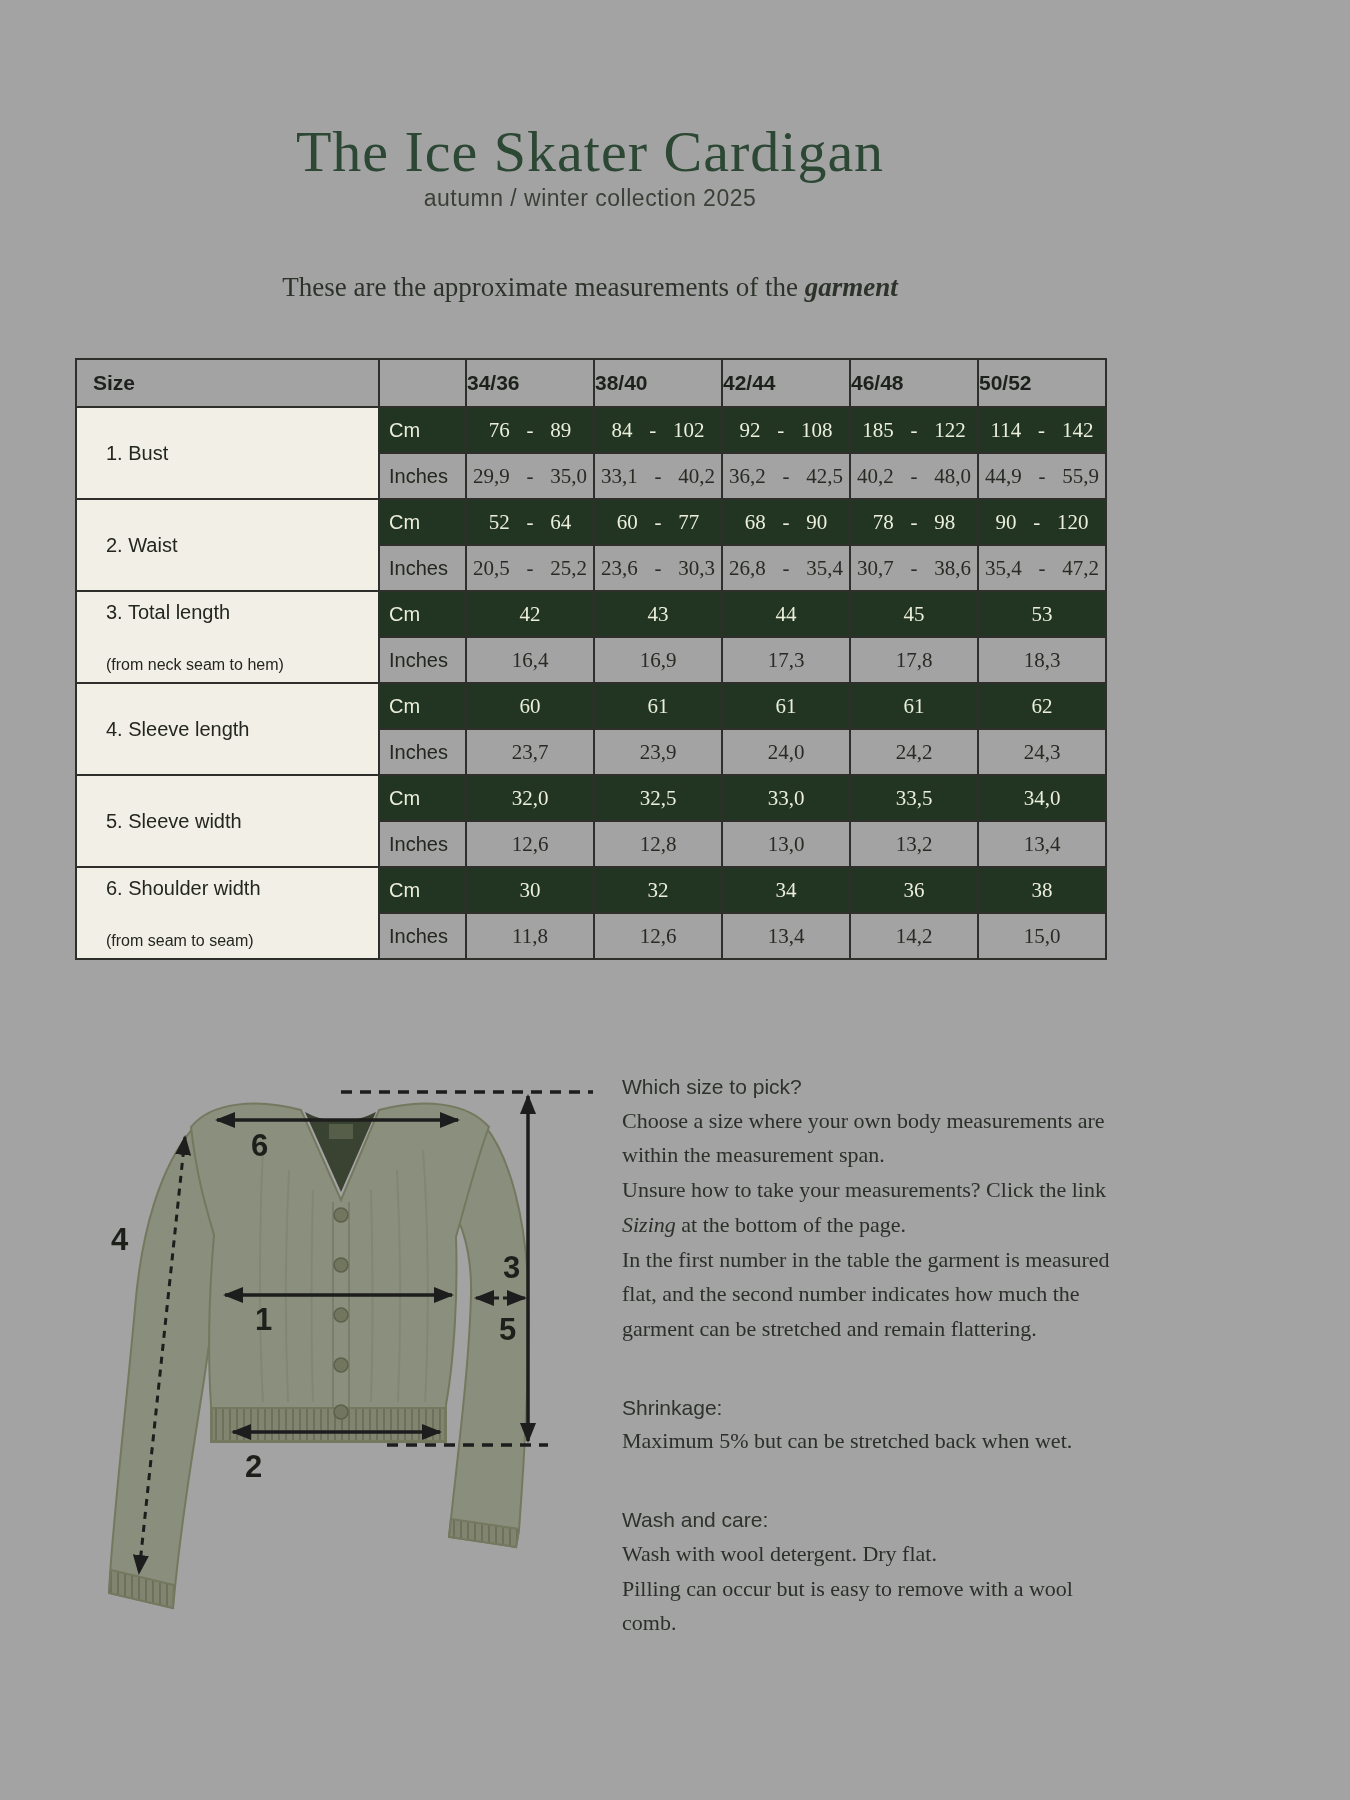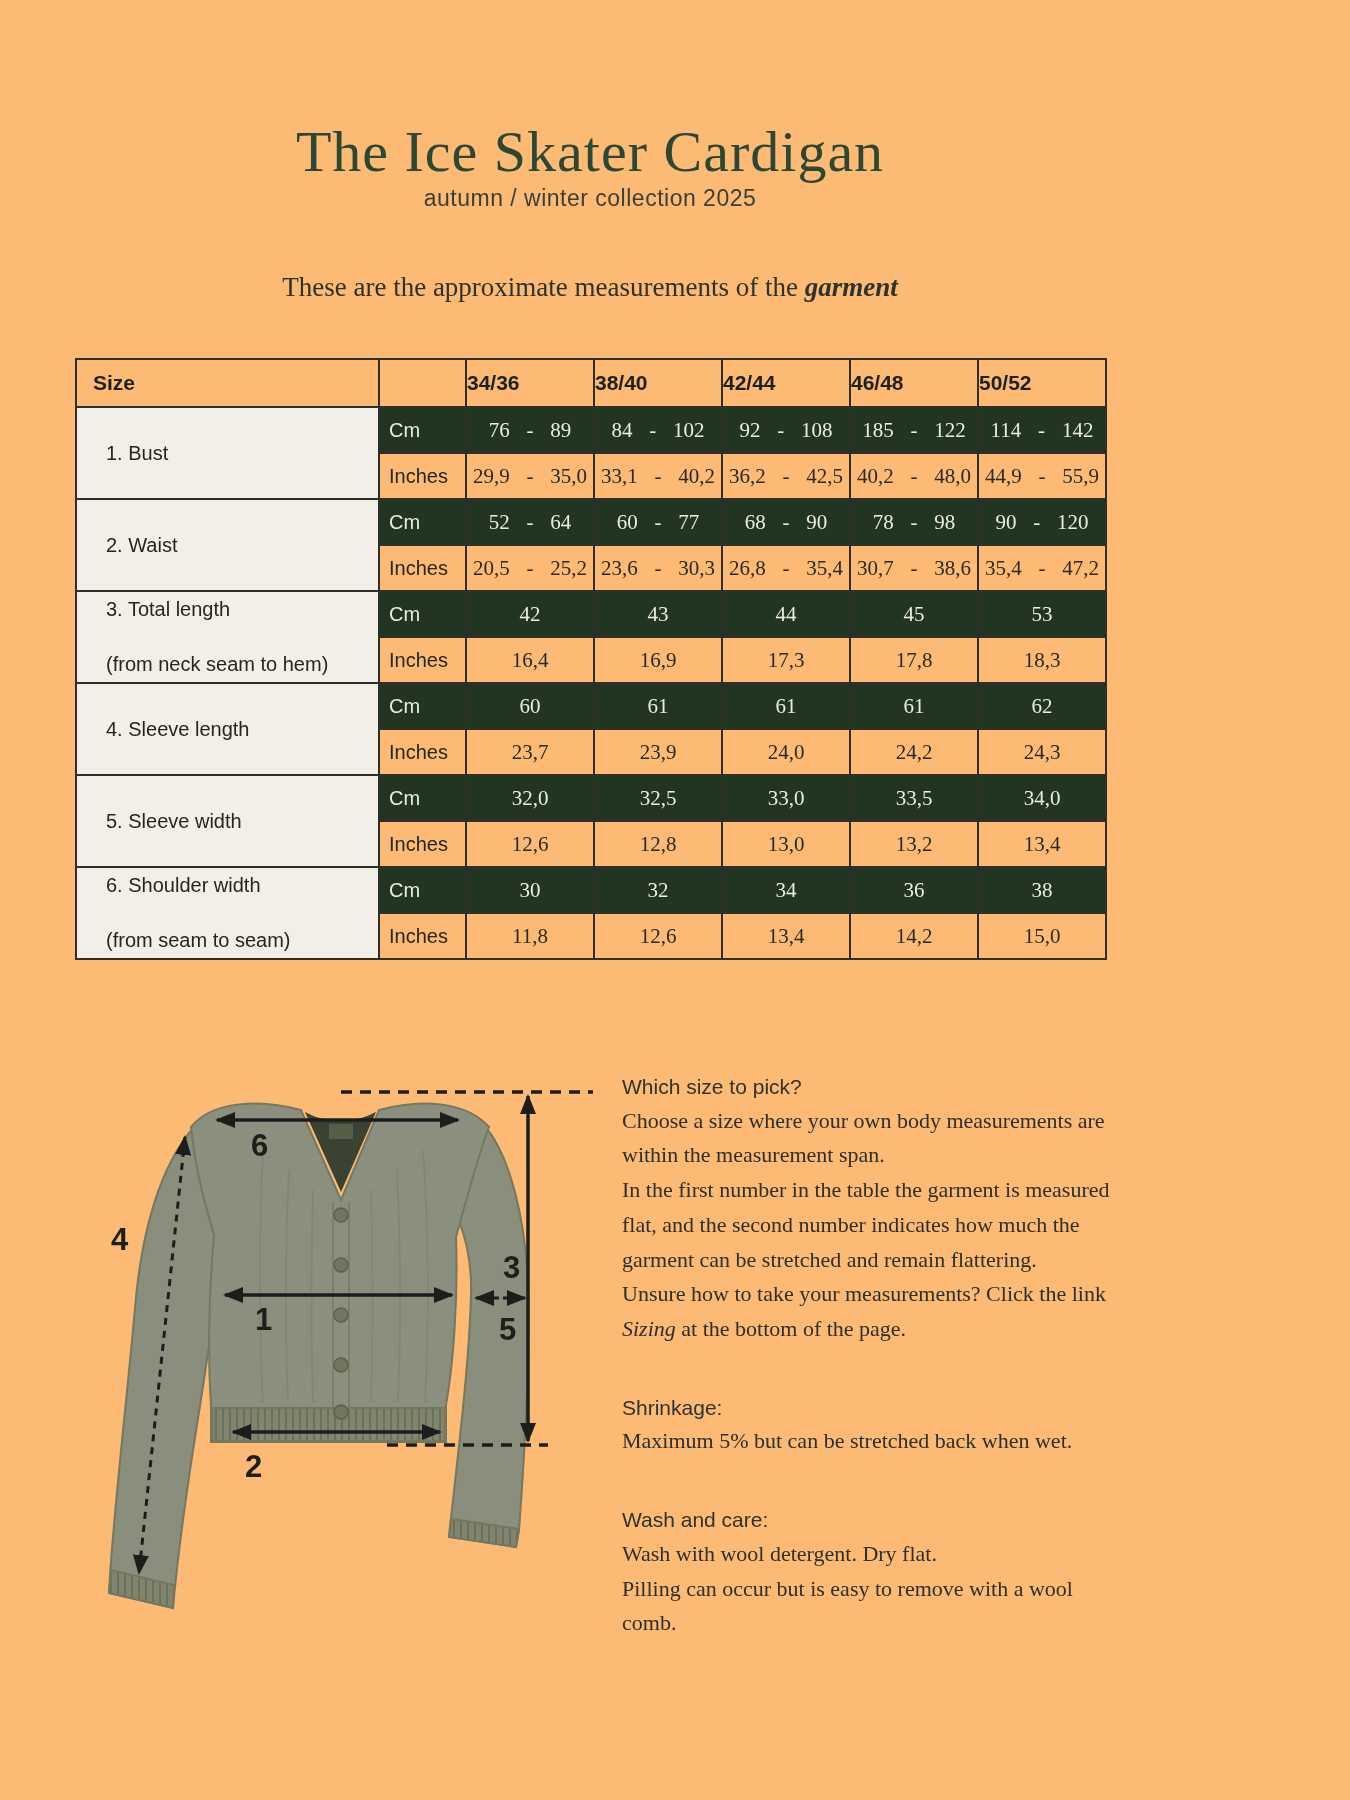--- a/index.html
+++ b/index.html
@@ -1,19 +1,19 @@
 <!DOCTYPE html>
 <html><head>
 <meta charset="utf-8">
 <style>
   * { margin:0; padding:0; box-sizing:border-box; }
   html,body { background:#e8e5dc; }
   .page {
     position:relative; width:1350px; height:1800px;
-    background:#fdba74; overflow:hidden;
+    background:#a3a3a3; overflow:hidden;
     font-family:"Liberation Sans", sans-serif;
     color:#262b24;
   }
   
   .hdr { position:absolute; top:118px; left:75px; width:1030px; text-align:center; }
   .title {
     font-family:"Liberation Serif", serif; font-weight:400;
     font-size:58px; letter-spacing:1px; color:#2c4734;
   }
   .subtitle { font-size:23px; color:#3a4037; letter-spacing:0.5px; }
@@ -27,21 +27,21 @@
     position:absolute; top:358px; left:75px;
     width:1030px; border-collapse:collapse; table-layout:fixed;
   }
   .size-table td, .size-table th { border:2px solid #2e2e2a; }
   .size-table thead tr { height:48px; }
   .size-table tbody tr { height:46px; }
   th.size-hd { font-size:21px; font-weight:700; text-align:left; padding-left:16px; color:#1d211c; }
   th.col-hd  { font-size:21px; font-weight:700; text-align:left; color:#1d211c; }
   td.lbl { background:#f2efe6; padding-left:29px; vertical-align:middle; }
   .lbl-main { font-size:20px; color:#23271f; }
-  .lbl-sub  { font-size:20px; color:#23271f; margin-top:32px; }
+  .lbl-sub  { font-size:16px; color:#23271f; margin-top:32px; }
   .lbl-sub:empty { display:none; }
   td.unit { font-size:20px; padding-left:9px; color:#23271f; }
   td.val  {
     font-family:"Liberation Serif", serif; font-size:21px;
     text-align:center; color:#272b24;
   }
   .green { background:#213522; color:#ebeedb !important; }
   td.val.green { color:#ebeedb; }
   td.range { word-spacing:0.55em; }
   
@@ -300,24 +300,24 @@
         <text class="marker-num" x="36" y="220">4</text>
 
         <line x1="158" y1="402" x2="365" y2="402" stroke="#1d1d1d" stroke-width="3.5" marker-start="url(#ah)" marker-end="url(#ah)"></line>
         <text class="marker-num" x="170" y="447">2</text>
       </svg>
     </div>
 
     <div class="info">
       <div class="info-heading">Which size to pick?</div>
       <div class="info-body">Choose a size where your own body measurements are within the measurement span.</div>
-      <div class="info-body">In the first number in the table the garment is measured flat, and the second number indicates how much the garment can be stretched and remain flattering.</div>
       <div class="info-body">
         <span>Unsure how to take your measurements? Click the link </span><span class="it">Sizing</span><span> at the bottom of the page.</span>
       </div>
+      <div class="info-body">In the first number in the table the garment is measured flat, and the second number indicates how much the garment can be stretched and remain flattering.</div>
 
       <div class="gap"></div>
 
       <div class="info-heading">Shrinkage:</div>
       <div class="info-body">Maximum 5% but can be stretched back when wet.</div>
 
       <div class="gap"></div>
 
       <div class="info-heading">Wash and care:</div>
       <div class="info-body">Wash with wool detergent. Dry flat.</div>

